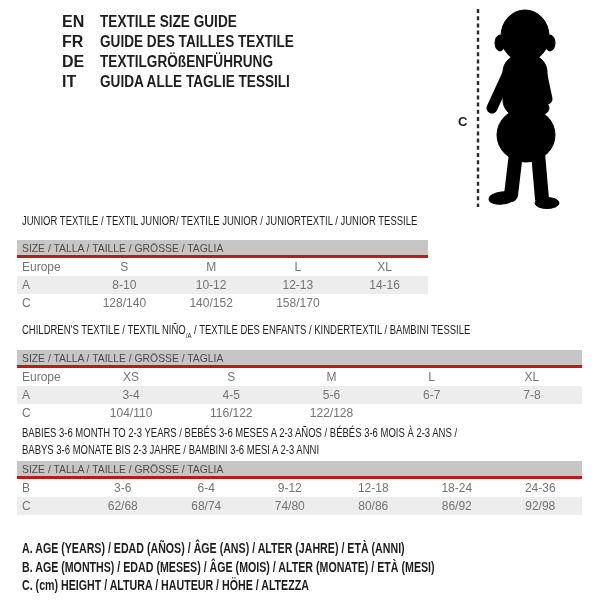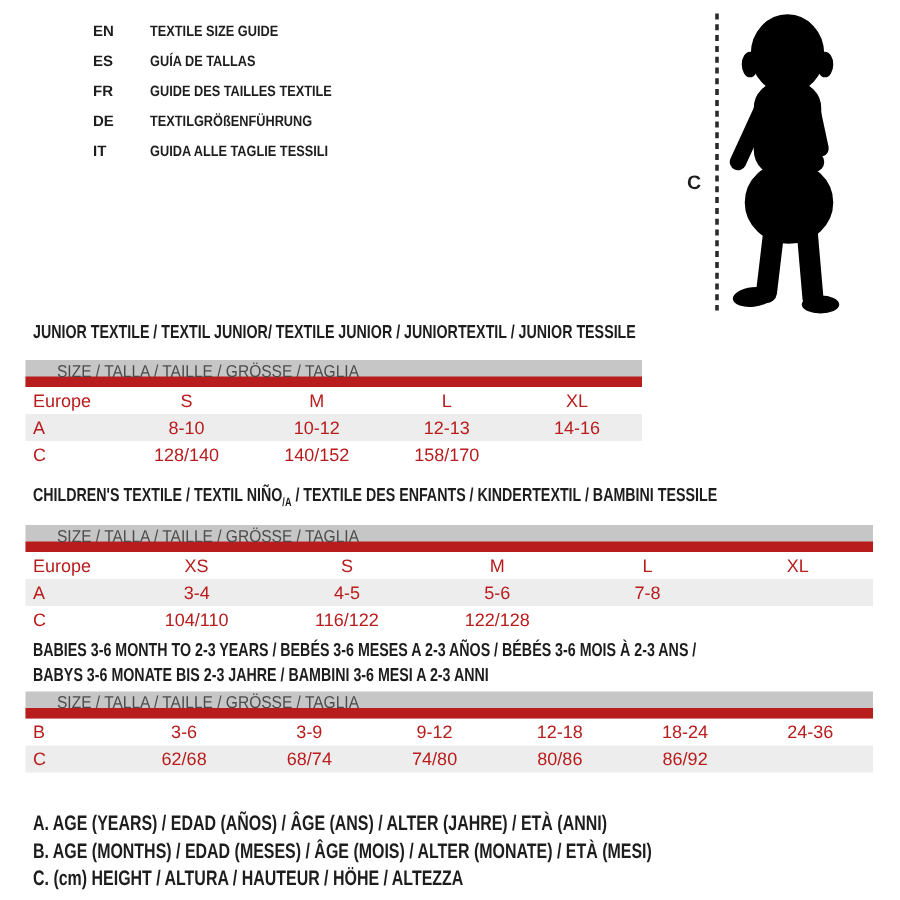--- a/index.html
+++ b/index.html
@@ -2,36 +2,36 @@
 <html><head>
 <meta charset="utf-8">
 <style>
   * { margin:0; padding:0; box-sizing:border-box; }
   html,body { background:#fff; }
   body { width:600px; height:600px; font-family:"Liberation Sans", sans-serif; color:#1d1d1d; }
   .page { position:relative; width:600px; height:600px; background:#fff; overflow:hidden; }
 
   
   .lang-block { position:absolute; left:22px; top:12px; }
-  .lang-row { display:flex; height:20px; line-height:20px; font-weight:bold; font-size:10px; white-space:nowrap;padding-left:40px; }
+  .lang-row { display:flex; height:20px; line-height:20px; font-weight:bold; font-size:16px; white-space:nowrap;padding-left:40px; }
   .lang-code { width:38px; flex:0 0 38px; }
   .lang-title { display:inline-block; transform:scaleX(0.85); transform-origin:0 50%; }
 
   
   .figure { position:absolute; left:450px; top:5px; width:150px; height:205px; }
 
   
-  .sec-title { position:absolute; font-weight:bold; font-size:12.5px; line-height:17px; white-space:nowrap; }
+  .sec-title { position:absolute; font-weight:normal; font-size:12.5px; line-height:17px; white-space:nowrap; }
   .condensed { display:inline-block; transform:scaleX(0.76); transform-origin:0 50%; white-space:nowrap; }
 
   
   .size-table { position:absolute; font-size:12px; }
-  .size-bar { height:18px; background:#c6c6c6; border-bottom:7px solid #b91c1c; color:#4b4b4b; font-size:11.5px; line-height:17px; padding-left:21px; white-space:nowrap; }
+  .size-bar { height:18px; background:#c6c6c6; border-bottom:3px solid #b91c1c; color:#4b4b4b; font-size:11.5px; line-height:17px; padding-left:5px; white-space:nowrap; }
   .size-bar span { display:inline-block; transform:scaleX(0.9); transform-origin:0 50%; }
-  .trow { display:grid; height:18px; line-height:18px; align-items:center; color:#b91c1c; }
+  .trow { display:grid; height:18px; line-height:18px; align-items:center; color:#737373; }
   .t1 .trow { grid-template-columns:64px repeat(4,1fr); }
   .t2 .trow { grid-template-columns:64px repeat(5,1fr); }
   .t3 .trow { grid-template-columns:64px repeat(6,1fr); }
   .t1 { left:17px; top:240px; width:411px; }
   .t2 { left:17px; top:350px; width:565px; }
   .t3 { left:17px; top:461px; width:565px; }
   .cell { text-align:center; }
   .label-cell { text-align:left; padding-left:5px; }
   .shaded { background:#ededed; }
   sub.tiny { font-size:8px; }
@@ -42,24 +42,20 @@
 </style>
 </head>
 <body>
 
 <div class="page">
 
   <div class="lang-block">
     <div class="lang-row">
       <span class="lang-code">EN</span>
       <span class="lang-title">TEXTILE SIZE GUIDE</span>
-    </div>
-    <div class="lang-row">
-      <span class="lang-code">ES</span>
-      <span class="lang-title">GUÍA DE TALLAS</span>
     </div>
     <div class="lang-row">
       <span class="lang-code">FR</span>
       <span class="lang-title">GUIDE DES TAILLES TEXTILE</span>
     </div>
     <div class="lang-row">
       <span class="lang-code">DE</span>
       <span class="lang-title">TEXTILGRÖßENFÜHRUNG</span>
     </div>
     <div class="lang-row">
@@ -127,52 +123,54 @@
       <div class="cell">S</div>
       <div class="cell">M</div>
       <div class="cell">L</div>
       <div class="cell">XL</div>
     </div>
     <div class="trow shaded">
       <div class="label-cell">A</div>
       <div class="cell">3-4</div>
       <div class="cell">4-5</div>
       <div class="cell">5-6</div>
+      <div class="cell">6-7</div>
       <div class="cell">7-8</div>
     </div>
     <div class="trow">
       <div class="label-cell">C</div>
       <div class="cell">104/110</div>
       <div class="cell">116/122</div>
       <div class="cell">122/128</div>
     </div>
   </div>
 
   <div class="sec-title" style="left:22px; top:425px;">
     <div><span class="condensed">BABIES 3-6 MONTH TO 2-3 YEARS / BEBÉS 3-6 MESES A 2-3 AÑOS / BÉBÉS 3-6 MOIS À 2-3 ANS /</span></div>
     <div><span class="condensed">BABYS 3-6 MONATE BIS 2-3 JAHRE / BAMBINI 3-6 MESI A 2-3 ANNI</span></div>
   </div>
   <div class="size-table t3">
     <div class="size-bar"><span>SIZE / TALLA / TAILLE / GRÖSSE / TAGLIA</span></div>
     <div class="trow">
       <div class="label-cell">B</div>
       <div class="cell">3-6</div>
-      <div class="cell">3-9</div>
+      <div class="cell">6-4</div>
       <div class="cell">9-12</div>
       <div class="cell">12-18</div>
       <div class="cell">18-24</div>
       <div class="cell">24-36</div>
     </div>
     <div class="trow shaded">
       <div class="label-cell">C</div>
       <div class="cell">62/68</div>
       <div class="cell">68/74</div>
       <div class="cell">74/80</div>
       <div class="cell">80/86</div>
       <div class="cell">86/92</div>
+      <div class="cell">92/98</div>
     </div>
   </div>
 
   <div class="footnotes">
     <div><span class="condensed">A. AGE (YEARS) / EDAD (AÑOS) / ÂGE (ANS) / ALTER (JAHRE) / ETÀ (ANNI)</span></div>
     <div><span class="condensed">B. AGE (MONTHS) / EDAD (MESES) / ÂGE (MOIS) / ALTER (MONATE) / ETÀ (MESI)</span></div>
     <div><span class="condensed">C. (cm) HEIGHT / ALTURA / HAUTEUR / HÖHE / ALTEZZA</span></div>
   </div>
 
 </div>

